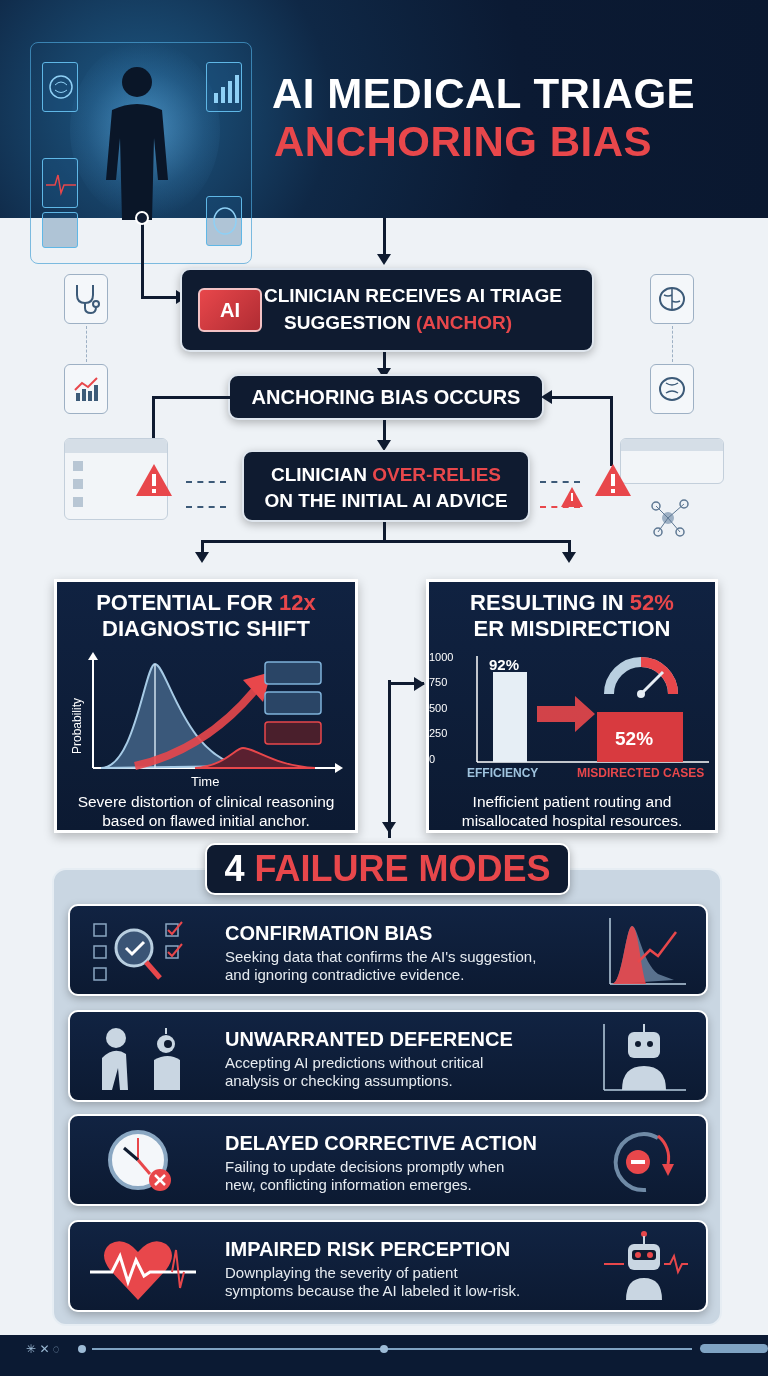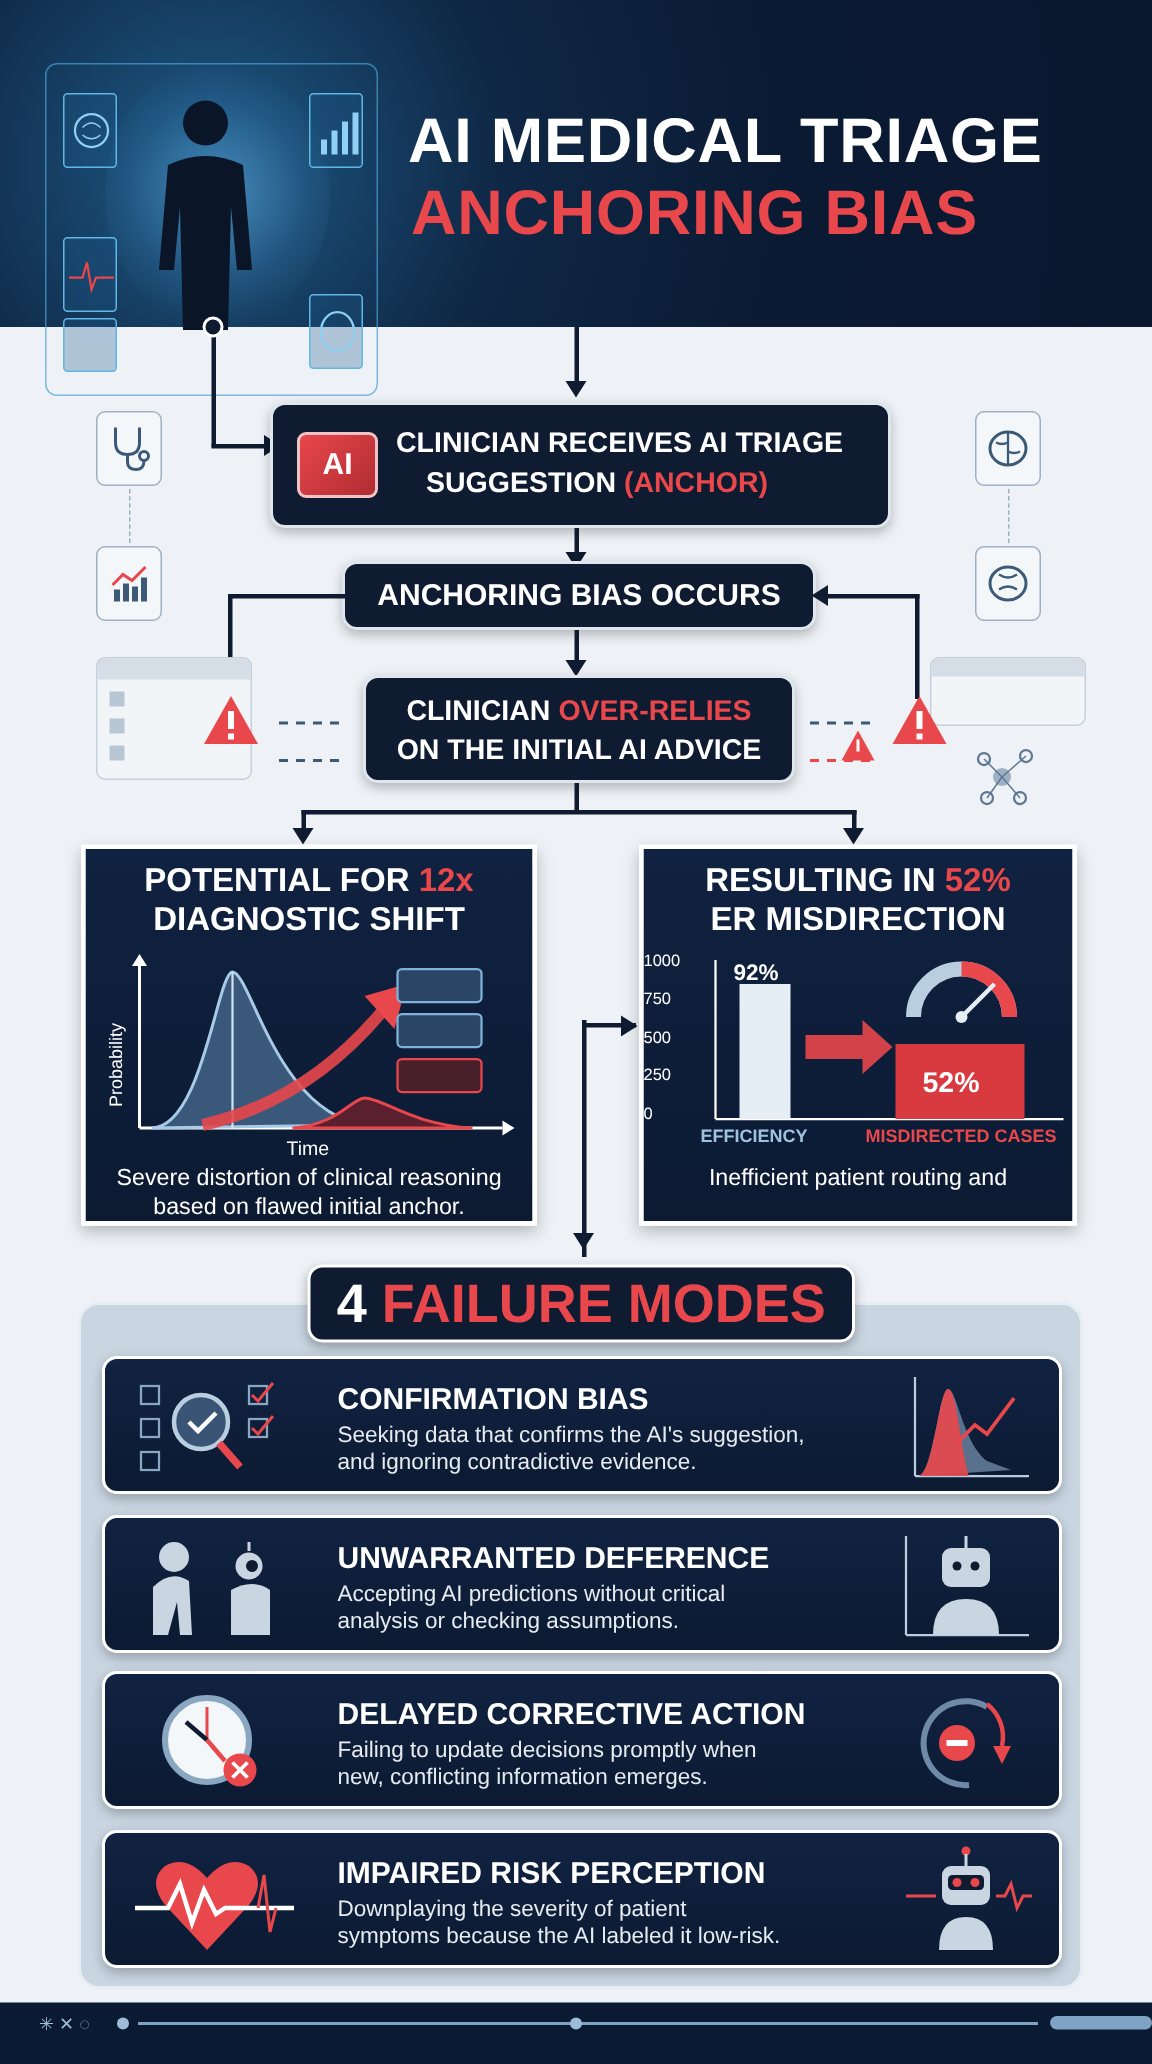--- a/index.html
+++ b/index.html
@@ -14,21 +14,21 @@
   .flow-box { position: absolute; background: #0f1b30; color: #ffffff; border-radius: 10px; font-weight: bold; text-align: center; box-shadow: 0 3px 8px rgba(0,0,0,0.25); border: 2px solid #dfe6ee; }
   .red { color: #e8474b; }
   .line { position: absolute; background: #0f1b30; }
   .arrow-down { position: absolute; width: 0; height: 0; border-left: 7px solid transparent; border-right: 7px solid transparent; border-top: 11px solid #0f1b30; }
   .arrow-right { position: absolute; width: 0; height: 0; border-top: 7px solid transparent; border-bottom: 7px solid transparent; border-left: 11px solid #0f1b30; }
   .arrow-left { position: absolute; width: 0; height: 0; border-top: 7px solid transparent; border-bottom: 7px solid transparent; border-right: 11px solid #0f1b30; }
   .arrow-up { position: absolute; width: 0; height: 0; border-left: 7px solid transparent; border-right: 7px solid transparent; border-bottom: 11px solid #0f1b30; }
   .side-icon { position: absolute; width: 44px; height: 50px; border: 1.5px solid #9db0c4; border-radius: 6px; background: #f4f7fa; display: flex; align-items: center; justify-content: center; }
   .browser { position: absolute; width: 104px; height: 82px; border: 1.5px solid #c3cfdb; border-radius: 6px; background: #f2f5f8; }
   .warn { position: absolute; }
-  .stat-card { position: absolute; background: linear-gradient(180deg, #102241, #0c1a32); border-radius: 0; border: 3px solid #ffffff; box-shadow: 0 4px 10px rgba(0,0,0,0.25); color: #fff; }
+  .stat-card { position: absolute; background: linear-gradient(180deg, #102241, #0c1a32); border-radius: 0; border: 3px solid #ffffff; box-shadow: 0 4px 10px rgba(0,0,0,0.25); color: #fff; margin-top: 16px; }
   .stat-title { position: absolute; width: 100%; text-align: center; font-weight: bold; font-size: 22px; line-height: 26px; }
   .stat-desc { position: absolute; width: 100%; text-align: center; font-size: 15.5px; line-height: 20px; color: #ffffff; }
   .modes-container { position: absolute; left: 52px; top: 868px; width: 670px; height: 458px; background: #c9d6e2; border-radius: 14px; border: 2px solid #e6edf3; }
   .modes-heading { position: absolute; left: 205px; top: 843px; width: 365px; height: 52px; background: #0f1b30; border-radius: 10px; border: 2px solid #ffffff; text-align: center; font-weight: bold; font-size: 36px; line-height: 48px; color: #fff; box-shadow: 0 3px 8px rgba(0,0,0,0.3); }
   .mode-card { position: absolute; left: 68px; width: 640px; height: 92px; background: linear-gradient(180deg, #112342, #0c1a32); border-radius: 10px; border: 2px solid #ffffff; box-shadow: 0 3px 8px rgba(0,0,0,0.25); }
   .mode-title { position: absolute; left: 155px; top: 16px; font-size: 20px; font-weight: bold; color: #ffffff; }
   .mode-desc { position: absolute; left: 155px; top: 42px; font-size: 15px; line-height: 18px; color: #e6ebf0; width: 360px; }
   .mode-icon-left { position: absolute; left: 18px; top: 8px; width: 110px; height: 76px; }
   .mode-icon-right { position: absolute; right: 18px; top: 8px; width: 90px; height: 76px; }
   .footer { position: absolute; left: 0; top: 1335px; width: 768px; height: 41px; background: #0b1a33; }
@@ -110,21 +110,21 @@
 </div>
 <div class="side-icon" style="left:650px;top:364px;">
   <svg width="32" height="32" viewBox="0 0 32 32">
       <ellipse cx="16" cy="16" rx="12" ry="11" fill="none" stroke="#3c5a78" stroke-width="2"></ellipse>
       <path d="M10 10 q6 4 12 0 M10 20 q6 -4 12 0" fill="none" stroke="#3c5a78" stroke-width="1.5"></path>
     </svg>
 </div>
 <div style="position:absolute;left:672px;top:326px;width:0;height:36px;border-left:1.5px dashed #9db0c4;"></div>
 
 <div class="flow-box" style="left:180px;top:268px;width:414px;height:84px;">
-  <div style="position:absolute;left:16px;top:18px;width:54px;height:44px;border-radius:6px;background:linear-gradient(135deg,#e8474b,#b02c33);border:2px solid #f2c2c4;">
+  <div style="position:absolute;left:16px;top:18px;width:64px;height:44px;border-radius:6px;background:linear-gradient(135deg,#e8474b,#b02c33);border:2px solid #f2c2c4;">
     <span style="position:absolute;left:0;top:9px;width:100%;text-align:center;font-size:20px;color:#fff;">AI</span>
   </div>
   <div style="position:absolute;left:82px;top:15px;font-size:19px;">CLINICIAN RECEIVES AI TRIAGE</div>
   <div style="position:absolute;left:102px;top:42px;font-size:19px;"><span>SUGGESTION </span><span class="red">(ANCHOR)</span></div>
 </div>
 
 <div class="line" style="left:383px;top:352px;width:3px;height:20px;"></div>
 <div class="arrow-down" style="left:377px;top:368px;"></div>
 
 <div class="flow-box" style="left:228px;top:374px;width:316px;height:46px;font-size:20px;line-height:42px;">ANCHORING BIAS OCCURS</div>
@@ -236,20 +236,21 @@
   <div class="tick" style="left:0;top:69px;">1000</div>
   <div class="tick" style="left:0;top:94px;">750</div>
   <div class="tick" style="left:0;top:120px;">500</div>
   <div class="tick" style="left:0;top:145px;">250</div>
   <div class="tick" style="left:0;top:171px;">0</div>
   <div style="position:absolute;left:60px;top:74px;font-size:15px;font-weight:bold;">92%</div>
   <div style="position:absolute;left:186px;top:146px;font-size:19px;font-weight:bold;">52%</div>
   <div style="position:absolute;left:38px;top:184px;font-size:12px;font-weight:bold;color:#9fc3de;">EFFICIENCY</div>
   <div style="position:absolute;left:148px;top:184px;font-size:12px;font-weight:bold;color:#e8474b;">MISDIRECTED CASES</div>
   <div class="stat-desc" style="top:210px;">Inefficient patient routing and</div>
+  <div class="stat-desc" style="top:229px;">misallocated hospital resources.</div>
 </div>
 
 <div class="modes-container"></div>
 <div class="modes-heading"><span>4</span> <span class="red">FAILURE MODES</span></div>
 
 <div class="mode-card" style="top:904px;">
   <svg class="mode-icon-left" viewBox="0 0 110 76">
     <rect x="6" y="10" width="12" height="12" fill="none" stroke="#8aa7c2" stroke-width="1.5"></rect>
     <rect x="6" y="32" width="12" height="12" fill="none" stroke="#8aa7c2" stroke-width="1.5"></rect>
     <rect x="6" y="54" width="12" height="12" fill="none" stroke="#8aa7c2" stroke-width="1.5"></rect>

